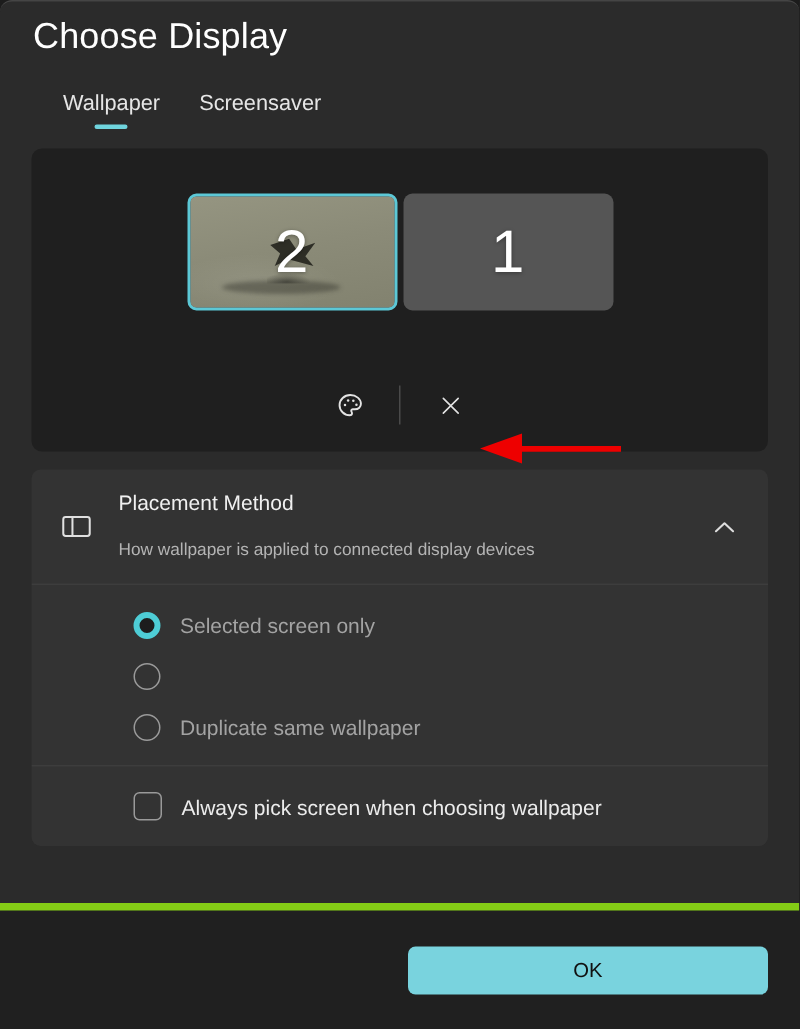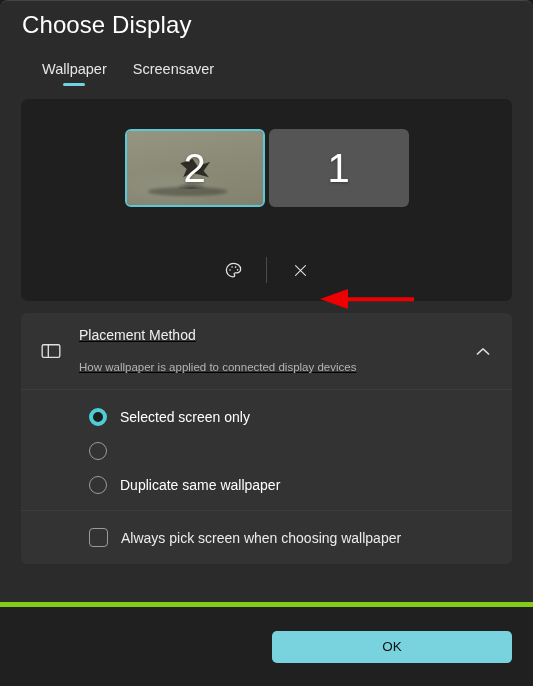--- a/index.html
+++ b/index.html
@@ -184,21 +184,21 @@
   }
   .sc-icon {
     width: 32px;
     flex: 0 0 32px;
     display: flex;
     align-items: center;
     justify-content: flex-start;
     color: #e0e0e0;
     padding-left: 3px;
   }
-  .sc-text { flex: 1 1 auto; padding-left: 10px; text-decoration: underline; }
+  .sc-text { flex: 1 1 auto; padding-left: 10px; }
   .sc-title {
     font-size: 14px;
     color: #f0f0f0;
     line-height: 1.35;
   }
   .sc-sub {
     font-size: 11.5px;
     color: #b4b4b4;
     line-height: 1.5;
     margin-top: 14px;
@@ -232,21 +232,21 @@
     flex: 0 0 18px;
     background: transparent;
     position: relative;
   }
   .radio.checked {
     border: 4px solid #4ecdd6;
     background: #1d1d1d;
   }
   .opt-label {
     font-size: 14px;
-    color: #ffffff;
+    color: #a3a3a3;
     padding-left: 13px;
     line-height: 1.2;
   }
 
   .check-row {
     display: flex;
     align-items: center;
     padding: 17px 16px 17px 68px;
     cursor: pointer;
   }

